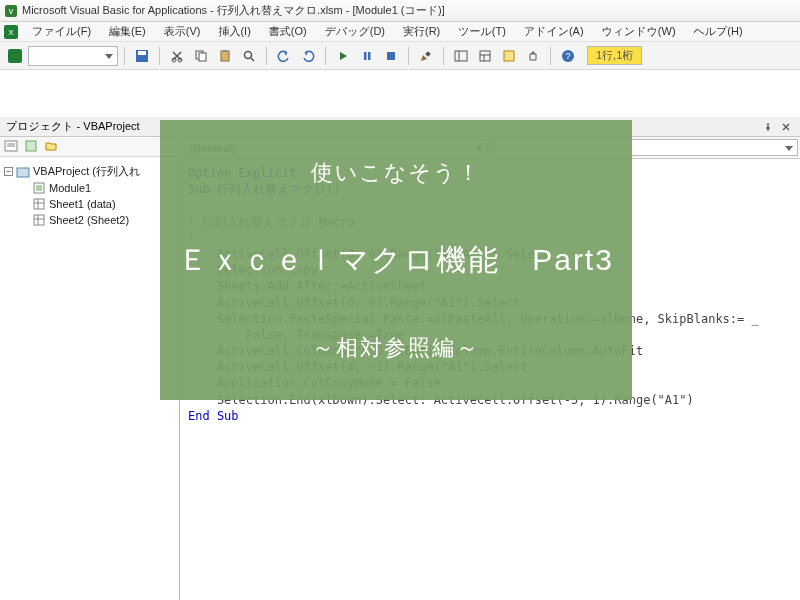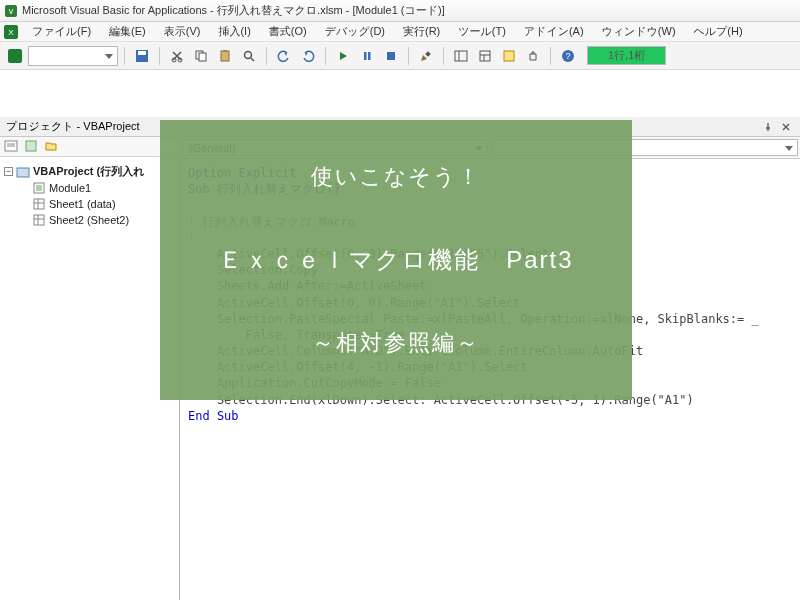--- a/index.html
+++ b/index.html
@@ -63,22 +63,22 @@
       border:1px solid #b8b8b8; background:#fff;
       display:flex; align-items:center; padding:0 14px 0 4px;
       position: relative; color:#555;
     }
     .tool-combo::after {
       content:""; position:absolute; right:4px; top:7px;
       border-left:4px solid transparent; border-right:4px solid transparent;
       border-top:5px solid #666;
     }
     .status-pos {
-      border:1px solid #b8b8b8; background:#22c55e;
-      padding: 1px 20px; color:#555; margin-left:6px;
+      border:1px solid #b8b8b8; background:#fde047;
+      padding: 1px 8px; color:#555; margin-left:6px;
     }
     .project-header {
       background:#f0f0f0; border-bottom:1px solid #c8c8c8;
       height:20px; display:flex; align-items:center; padding:0 6px;
       justify-content: space-between;
       margin-top: 47px;
     }
     .project-header-right { display:flex; gap:2px; }
     .pin-btn, .close-btn {
       width:16px; height:16px; display:inline-flex;
@@ -103,21 +103,21 @@
       display:flex; align-items:center; gap:3px;
       padding:1px 0; white-space:nowrap;
     }
     .tree-indent-2 { padding-left: 28px; }
     .tree-toggle {
       width:9px; height:9px; border:1px solid #888;
       display:inline-flex; align-items:center; justify-content:center;
       font-size:9px; line-height:7px; color:#444; background:#fff;
     }
     .tree-icon { width:14px; height:14px; display:inline-flex; align-items:center; justify-content:center; }
-    .bold { font-weight:bold; }
+    .bold { font-weight:normal; }
     .code-area {
       flex:1; display:flex; flex-direction:column;
       background:#fff;
     }
     .code-dropdown-row {
       height:22px; border-bottom:1px solid #c8c8c8;
       display:flex; background:#f7f7f7;text-align:center;
     }
     .code-dropdown {
       flex:1; border:1px solid #b8b8b8; background:#fff;
@@ -145,21 +145,21 @@
       background: rgba(120,160,100,0.92);
       color:#fff;
       display:flex; flex-direction:column;
       align-items:center; justify-content:center;
       gap:52px;
       font-size:22px;
       letter-spacing:2px;
       font-family:"Meiryo","MS Gothic",sans-serif;
       filter:none;
     }
-    .overlay .line2 { font-size:24px;text-align:center; }
+    .overlay .line2 { font-size:30px;text-align:center; }
     .root { position:relative; width:800px; height:600px; }
     body > .root { filter:none; }
     .blurred-stack { filter: blur(0.6px); }
   </style>
 </head>
 <body>
 <div class="root">
 
 <div class="blurred-stack">
   <div class="title-bar">

